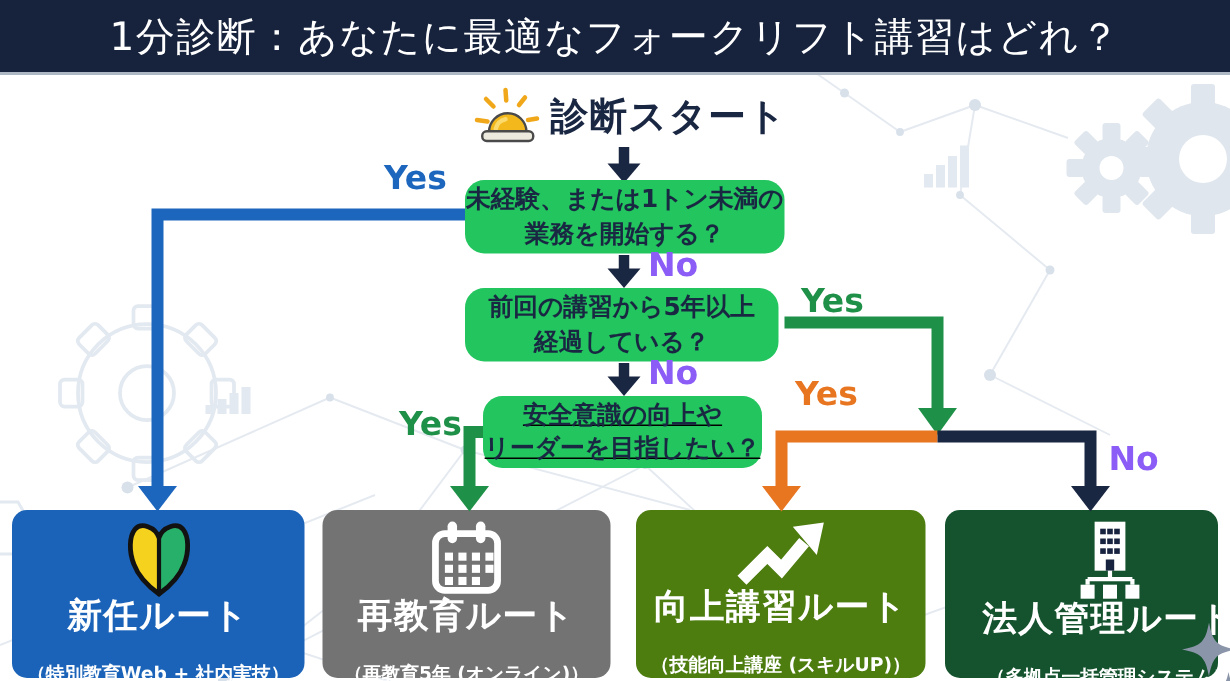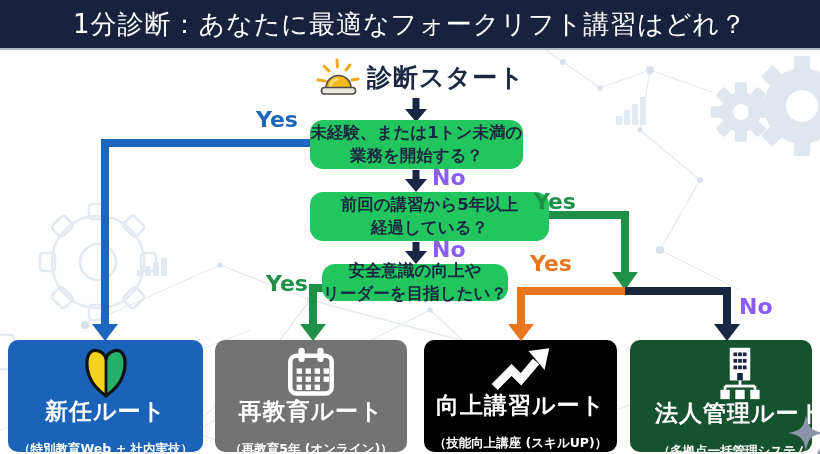--- a/index.html
+++ b/index.html
@@ -18,37 +18,37 @@
 
   
   .start-node{position:absolute;left:316px;top:58px;display:flex;align-items:center;gap:7px;z-index:3;}
   .start-node .lbl{color:#1a2743;font-size:25px;font-weight:800;letter-spacing:1px;white-space:nowrap;}
 
   
   .qbox{position:absolute;background:#22c55e;border-radius:13px;display:flex;flex-direction:column;
     align-items:center;justify-content:center;z-index:3;}
   .qbox .ln{color:#1a2743;font-size:16.5px;font-weight:800;line-height:1.35;white-space:nowrap;}
   .q1{left:310px;top:120px;width:213px;height:49px;}
-  .q2{left:310px;top:192px;width:239px;height:49px;}
-  .q3{left:322px;top:264px;width:186px;height:37px;}
+  .q2{left:310px;top:192px;width:209px;height:49px;}
+  .q3{left:322px;top:264px;width:186px;height:48px;text-decoration:underline;}
 
   
   .branch{position:absolute;font-size:22px;font-weight:800;z-index:3;white-space:nowrap;}
   .c-blue{color:#1d66bd;} .c-green{color:#1f9048;} .c-orange:{color:#e8751f;}
   .c-orange{color:#e8751f;} .c-navy{color:#8b5cf6;}
 
   
   .route{position:absolute;top:340px;height:112px;border-radius:10px;display:flex;flex-direction:column;
     align-items:center;z-index:1;padding-top:5px;box-sizing:border-box;}
   .route .icon-wrap{height:57px;display:flex;align-items:center;justify-content:center;}
   .route .rname{color:#ffffff;font-size:23px;font-weight:800;letter-spacing:1px;line-height:1.1;white-space:nowrap;}
   .route .rdetail{color:#ffffff;font-size:12.5px;font-weight:700;margin-top:17px;white-space:nowrap;}
   .route-1{left:8px;width:195px;background:#1a63b8;}
   .route-2{left:215px;width:192px;background:#737373;}
-  .route-3{left:424px;width:193px;background:#000000;}
+  .route-3{left:424px;width:193px;background:#4d7c0f;}
   .route-4{left:630px;width:182px;background:#14532d;padding-left:37px;}
 </style>
 </head>
 <body>
 
 <div class="stage">
 
   <svg class="bg-layer" width="820" height="454" viewBox="0 0 820 454">
 
     <g stroke="#e5eaf1" stroke-width="1.3">

